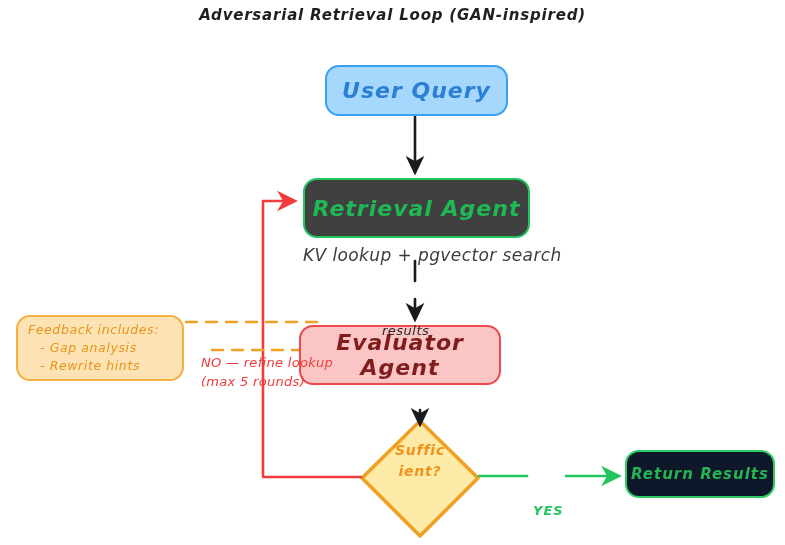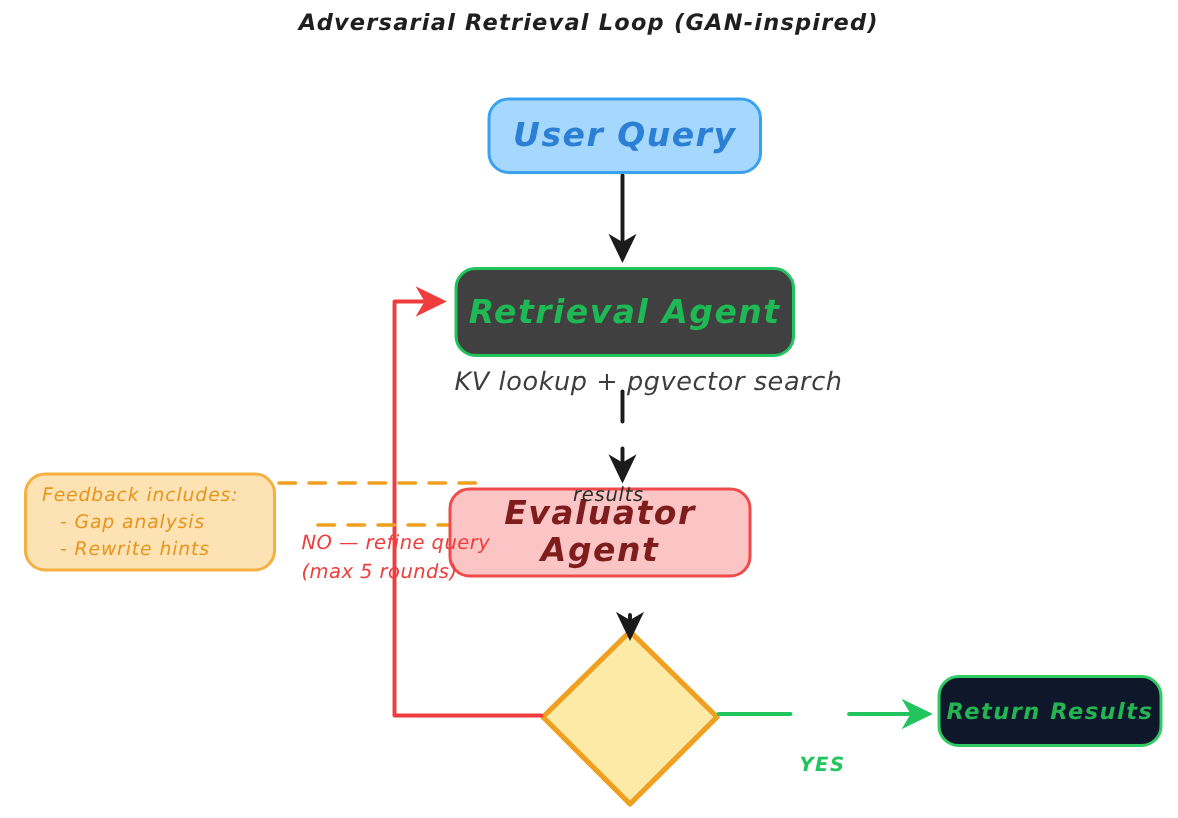--- a/index.html
+++ b/index.html
@@ -226,33 +226,37 @@
 
   <div class="node box" id="node-retrieval-agent">
     <span>Retrieval Agent</span>
   </div>
   <div class="caption" id="caption-retrieval">KV lookup + pgvector search</div>
 
   <div class="node box" id="node-evaluator-agent">
     <span>Evaluator Agent</span>
   </div>
 
+  <div id="node-sufficient-label">
+    <div>Suffic</div>
+    <div>ient?</div>
+  </div>
 
   <div class="node box" id="node-return-results">
     <span>Return Results</span>
   </div>
 
   <div class="node" id="node-feedback-note">
     <div class="note-line">Feedback includes:</div>
     <div class="note-line indent">- Gap analysis</div>
     <div class="note-line indent">- Rewrite hints</div>
   </div>
 
   <div class="edge-label" id="label-results">results</div>
 
   <div class="edge-label" id="label-yes">YES</div>
 
   <div class="edge-label" id="label-no-refine">
-    <div>NO — refine query</div>
+    <div>NO — refine lookup</div>
     <div>(max 5 rounds)</div>
   </div>
 
 </div>
 
 </body></html>

